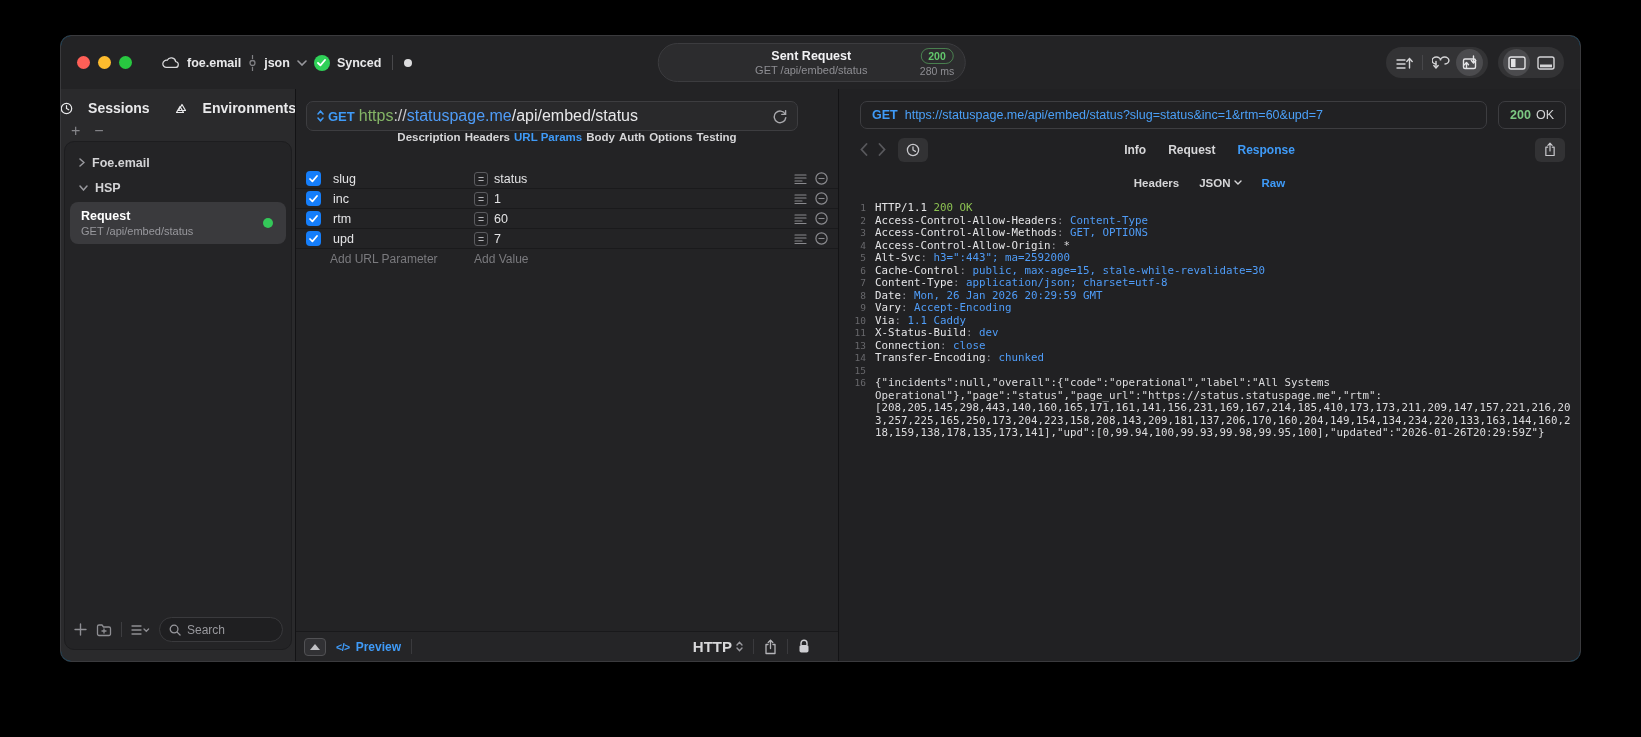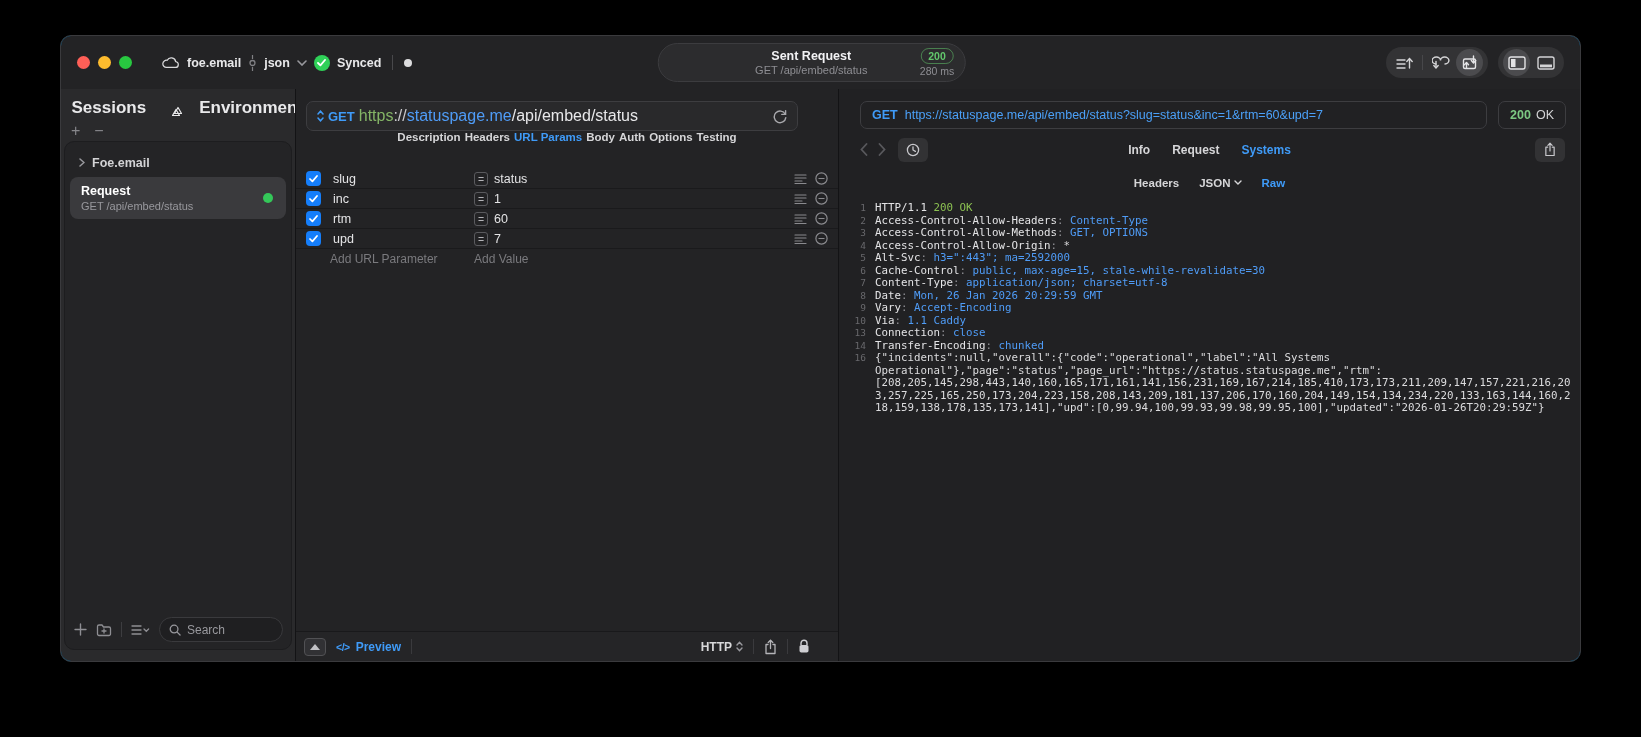--- a/index.html
+++ b/index.html
@@ -41,21 +41,21 @@
   .seg .segdiv { width:1px; height:15px; background:#47474a; margin:0 2px; }
 
   
   .content { flex:1; display:flex; min-height:0; }
   .vdiv { width:1px; background:#131315; }
 
   
   .sidebar { width:234px; flex:0 0 234px; background:#2a2a2c; display:flex; flex-direction:column;
     padding-top:6px; }
   .sb-tabs { height:26px; display:flex; justify-content:center; gap:24px; align-items:center; }
-  .sb-tab { display:flex; align-items:flex-end; gap:15px; color:#e9e9eb; font-size:17px;
+  .sb-tab { display:flex; align-items:center; gap:15px; color:#e9e9eb; font-size:14px;
     font-weight:600; }
   .sb-pm { height:20px; display:flex; gap:14px; align-items:center; padding-left:10px;
     color:#87878b; font-size:16px; font-weight:300; }
   .sb-panel { flex:1; margin:0 3px 11px 3px; background:#242426; border:1px solid #1d1d1f;
     border-radius:10px; display:flex; flex-direction:column; overflow:hidden; padding-top:8px; }
   .tree-item { height:25px; display:flex; align-items:center; gap:7px; padding-left:14px;
     color:#d3d3d5; font-size:12.5px; font-weight:600; }
   .req-card { margin:2px 5px; background:#3a3a3d; border-radius:8px; padding:7px 11px;
     position:relative; }
   .req-card .t { font-size:12.5px; font-weight:700; color:#fff; }
@@ -97,21 +97,21 @@
     display:flex; align-items:center; padding:0 28px 0 8px; gap:10px; }
   .expand-btn { width:22px; height:18px; border:1px solid #515154; border-radius:4px;
     display:flex; align-items:center; justify-content:center; background:#313134; }
   .tri-up { width:0; height:0; border-left:5px solid transparent; border-right:5px solid transparent;
     border-bottom:6px solid #c0c0c4; }
   .preview { display:flex; align-items:center; gap:6px; color:#3f9bf8; font-size:12px;
     font-weight:600; }
   .code-glyph { font-size:10.5px; font-weight:700; letter-spacing:-.5px; }
   .fdiv { width:1px; height:15px; background:#3a3a3d; }
   .foot-right { margin-left:auto; display:flex; align-items:center; gap:10px; }
-  .http { display:flex; align-items:center; gap:4px; color:#d8d8da; font-size:12px;
+  .http { display:flex; align-items:center; gap:4px; color:#d8d8da; font-size:15px;
     font-weight:600; }
 
   
   .resppane { flex:1; background:#212123; display:flex; flex-direction:column; min-width:0; }
   .resp-top { margin:12px 14px 0 21px; display:flex; gap:11px; align-items:center; }
   .resp-url { flex:1; height:28px; border:1px solid #3d3d40; border-radius:7px; display:flex;
     align-items:center; padding:0 11px; gap:7px; font-size:12.5px; color:#4ba0f8; }
   .resp-url .m { font-weight:700; color:#3f9bf8; }
   .resp-badge { height:28px; border:1px solid #3d3d40; border-radius:7px; display:flex;
     align-items:center; gap:5px; padding:0 11px; font-size:12.5px; }
@@ -272,20 +272,28 @@
       </div>
       <div class="sb-panel">
         <div class="tree-item">
           <span>
             <svg width="6" height="9" viewBox="0 0 6 9" fill="none" stroke="#98989d" stroke-width="1.5" stroke-linecap="round">
                 <polyline points="1,1 5,4.5 1,8"></polyline>
               </svg>
           </span>
           <span>Foe.email</span>
         </div>
+        <div class="tree-item">
+          <span>
+            <svg width="9" height="6" viewBox="0 0 9 6" fill="none" stroke="#98989d" stroke-width="1.5" stroke-linecap="round">
+                <polyline points="1,1 4.5,5 8,1"></polyline>
+              </svg>
+          </span>
+          <span>HSP</span>
+        </div>
         <div class="req-card">
           <div class="t">Request</div>
           <div class="s">GET /api/embed/status</div>
           <span class="dot"></span>
         </div>
         <div class="sb-bottom">
           <span>
             <svg width="13" height="13" viewBox="0 0 13 13" stroke="#8e8e93" stroke-width="1.4" stroke-linecap="round">
                 <line x1="6.5" y1="1" x2="6.5" y2="12"></line>
                 <line x1="1" y1="6.5" x2="12" y2="6.5"></line>
@@ -553,21 +561,21 @@
         </span>
         <span class="hist-btn">
           <svg width="14" height="14" viewBox="0 0 14 14" fill="none" stroke="#c8c8cc" stroke-width="1.3">
               <circle cx="7" cy="7" r="5.6"></circle>
               <polyline points="7,3.8 7,7 9.4,8.4" stroke-linecap="round"></polyline>
             </svg>
         </span>
         <span class="resp-tabs">
           <span class="rt">Info</span>
           <span class="rt">Request</span>
-          <span class="rt active">Systems</span>
+          <span class="rt active">Response</span>
         </span>
         <span class="share-btn">
           <svg width="12" height="15" viewBox="0 0 13 16" fill="none" stroke="#c8c8cc" stroke-width="1.3" stroke-linecap="round" stroke-linejoin="round">
               <path d="M4 5.5 H2 V14.5 H11 V5.5 H9"></path>
               <line x1="6.5" y1="1.5" x2="6.5" y2="9.5"></line>
               <polyline points="4.2,3.5 6.5,1.2 8.8,3.5"></polyline>
             </svg>
         </span>
       </div>
 
@@ -619,26 +627,34 @@
           </div>
         <div class="rl">
             <span class="ln">9</span>
             <span class="lc"><span class="hn">Vary</span><span class="hv">Accept-Encoding</span></span>
           </div>
         <div class="rl">
             <span class="ln">10</span>
             <span class="lc"><span class="hn">Via</span><span class="hv">1.1 Caddy</span></span>
           </div>
         <div class="rl">
+            <span class="ln">11</span>
+            <span class="lc"><span class="hn">X-Status-Build</span><span class="hv">dev</span></span>
+          </div>
+        <div class="rl">
             <span class="ln">13</span>
             <span class="lc"><span class="hn">Connection</span><span class="hv">close</span></span>
           </div>
         <div class="rl">
             <span class="ln">14</span>
             <span class="lc"><span class="hn">Transfer-Encoding</span><span class="hv">chunked</span></span>
+          </div>
+        <div class="rl">
+            <span class="ln">15</span>
+            <span class="lc"></span>
           </div>
         <div class="rl">
             <span class="ln">16</span>
             <span class="lc">{"incidents":null,"overall":{"code":"operational","label":"All Systems Operational"},"page":"status","page_url":"https://status.statuspage.me","rtm":[208,205,145,298,443,140,160,165,171,161,141,156,231,169,167,214,185,410,173,173,211,209,147,157,221,216,203,257,225,165,250,173,204,223,158,208,143,209,181,137,206,170,160,204,149,154,134,234,220,133,163,144,160,218,159,138,178,135,173,141],"upd":[0,99.94,100,99.93,99.98,99.95,100],"updated":"2026-01-26T20:29:59Z"}</span>
           </div>
       </div>
     </section>
   </div>
 </div>
 

